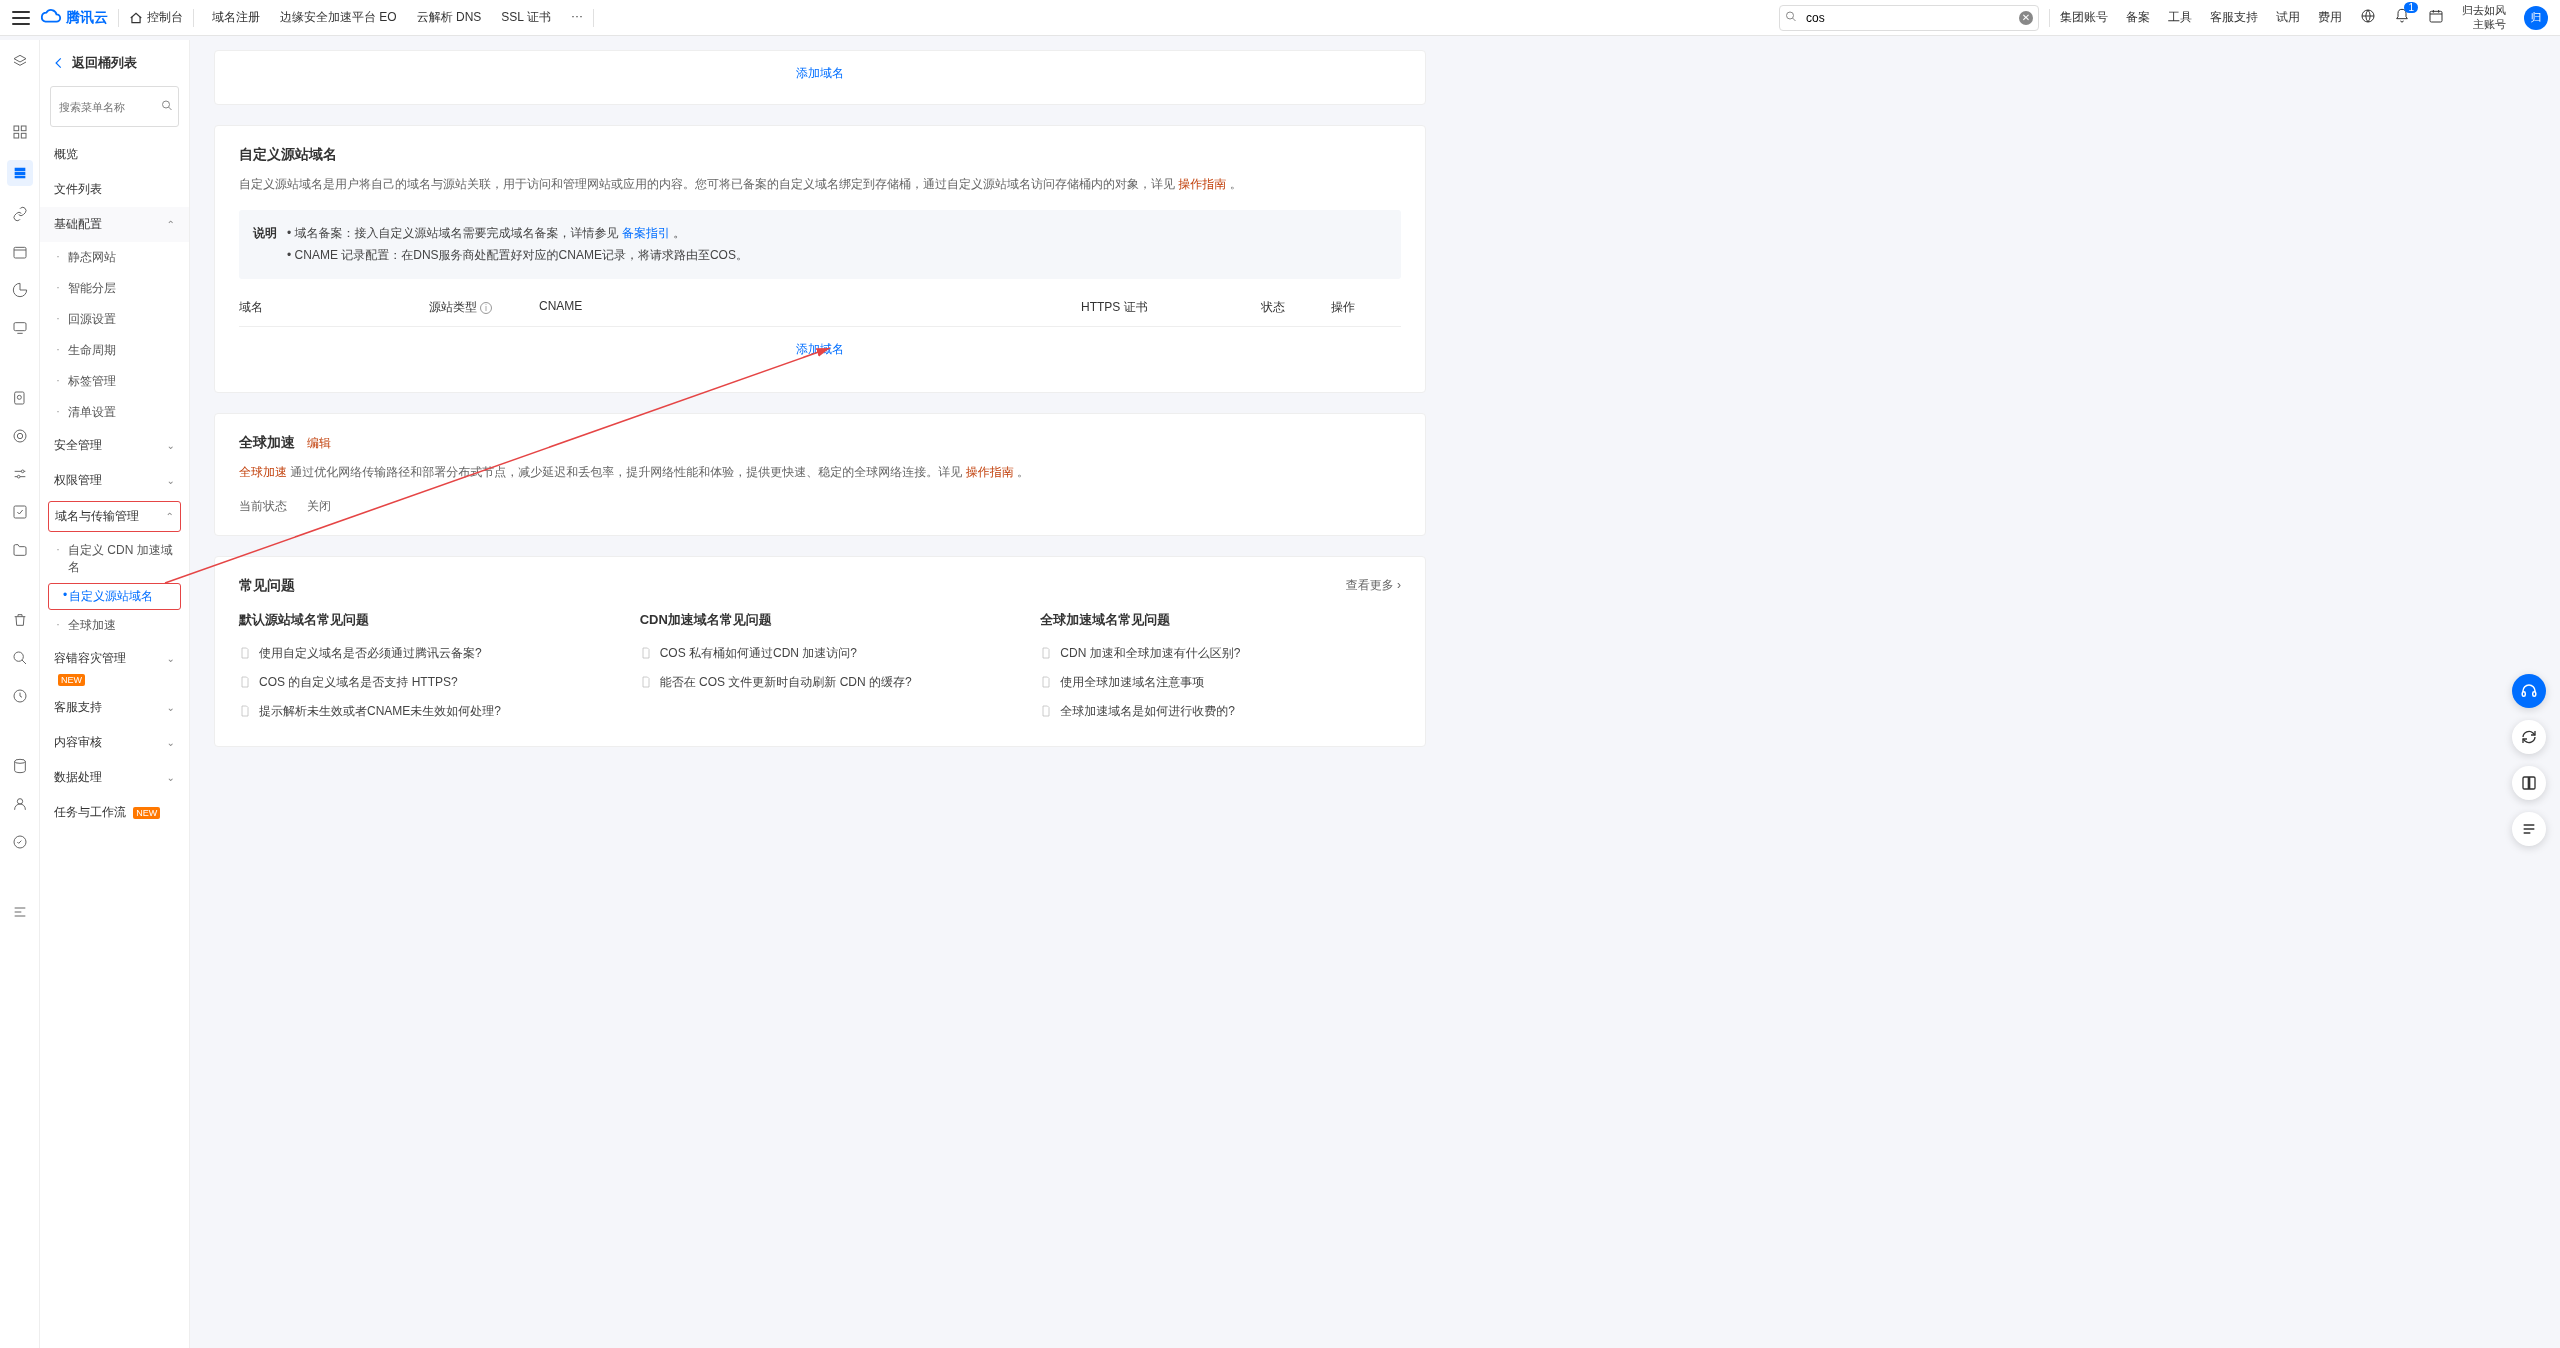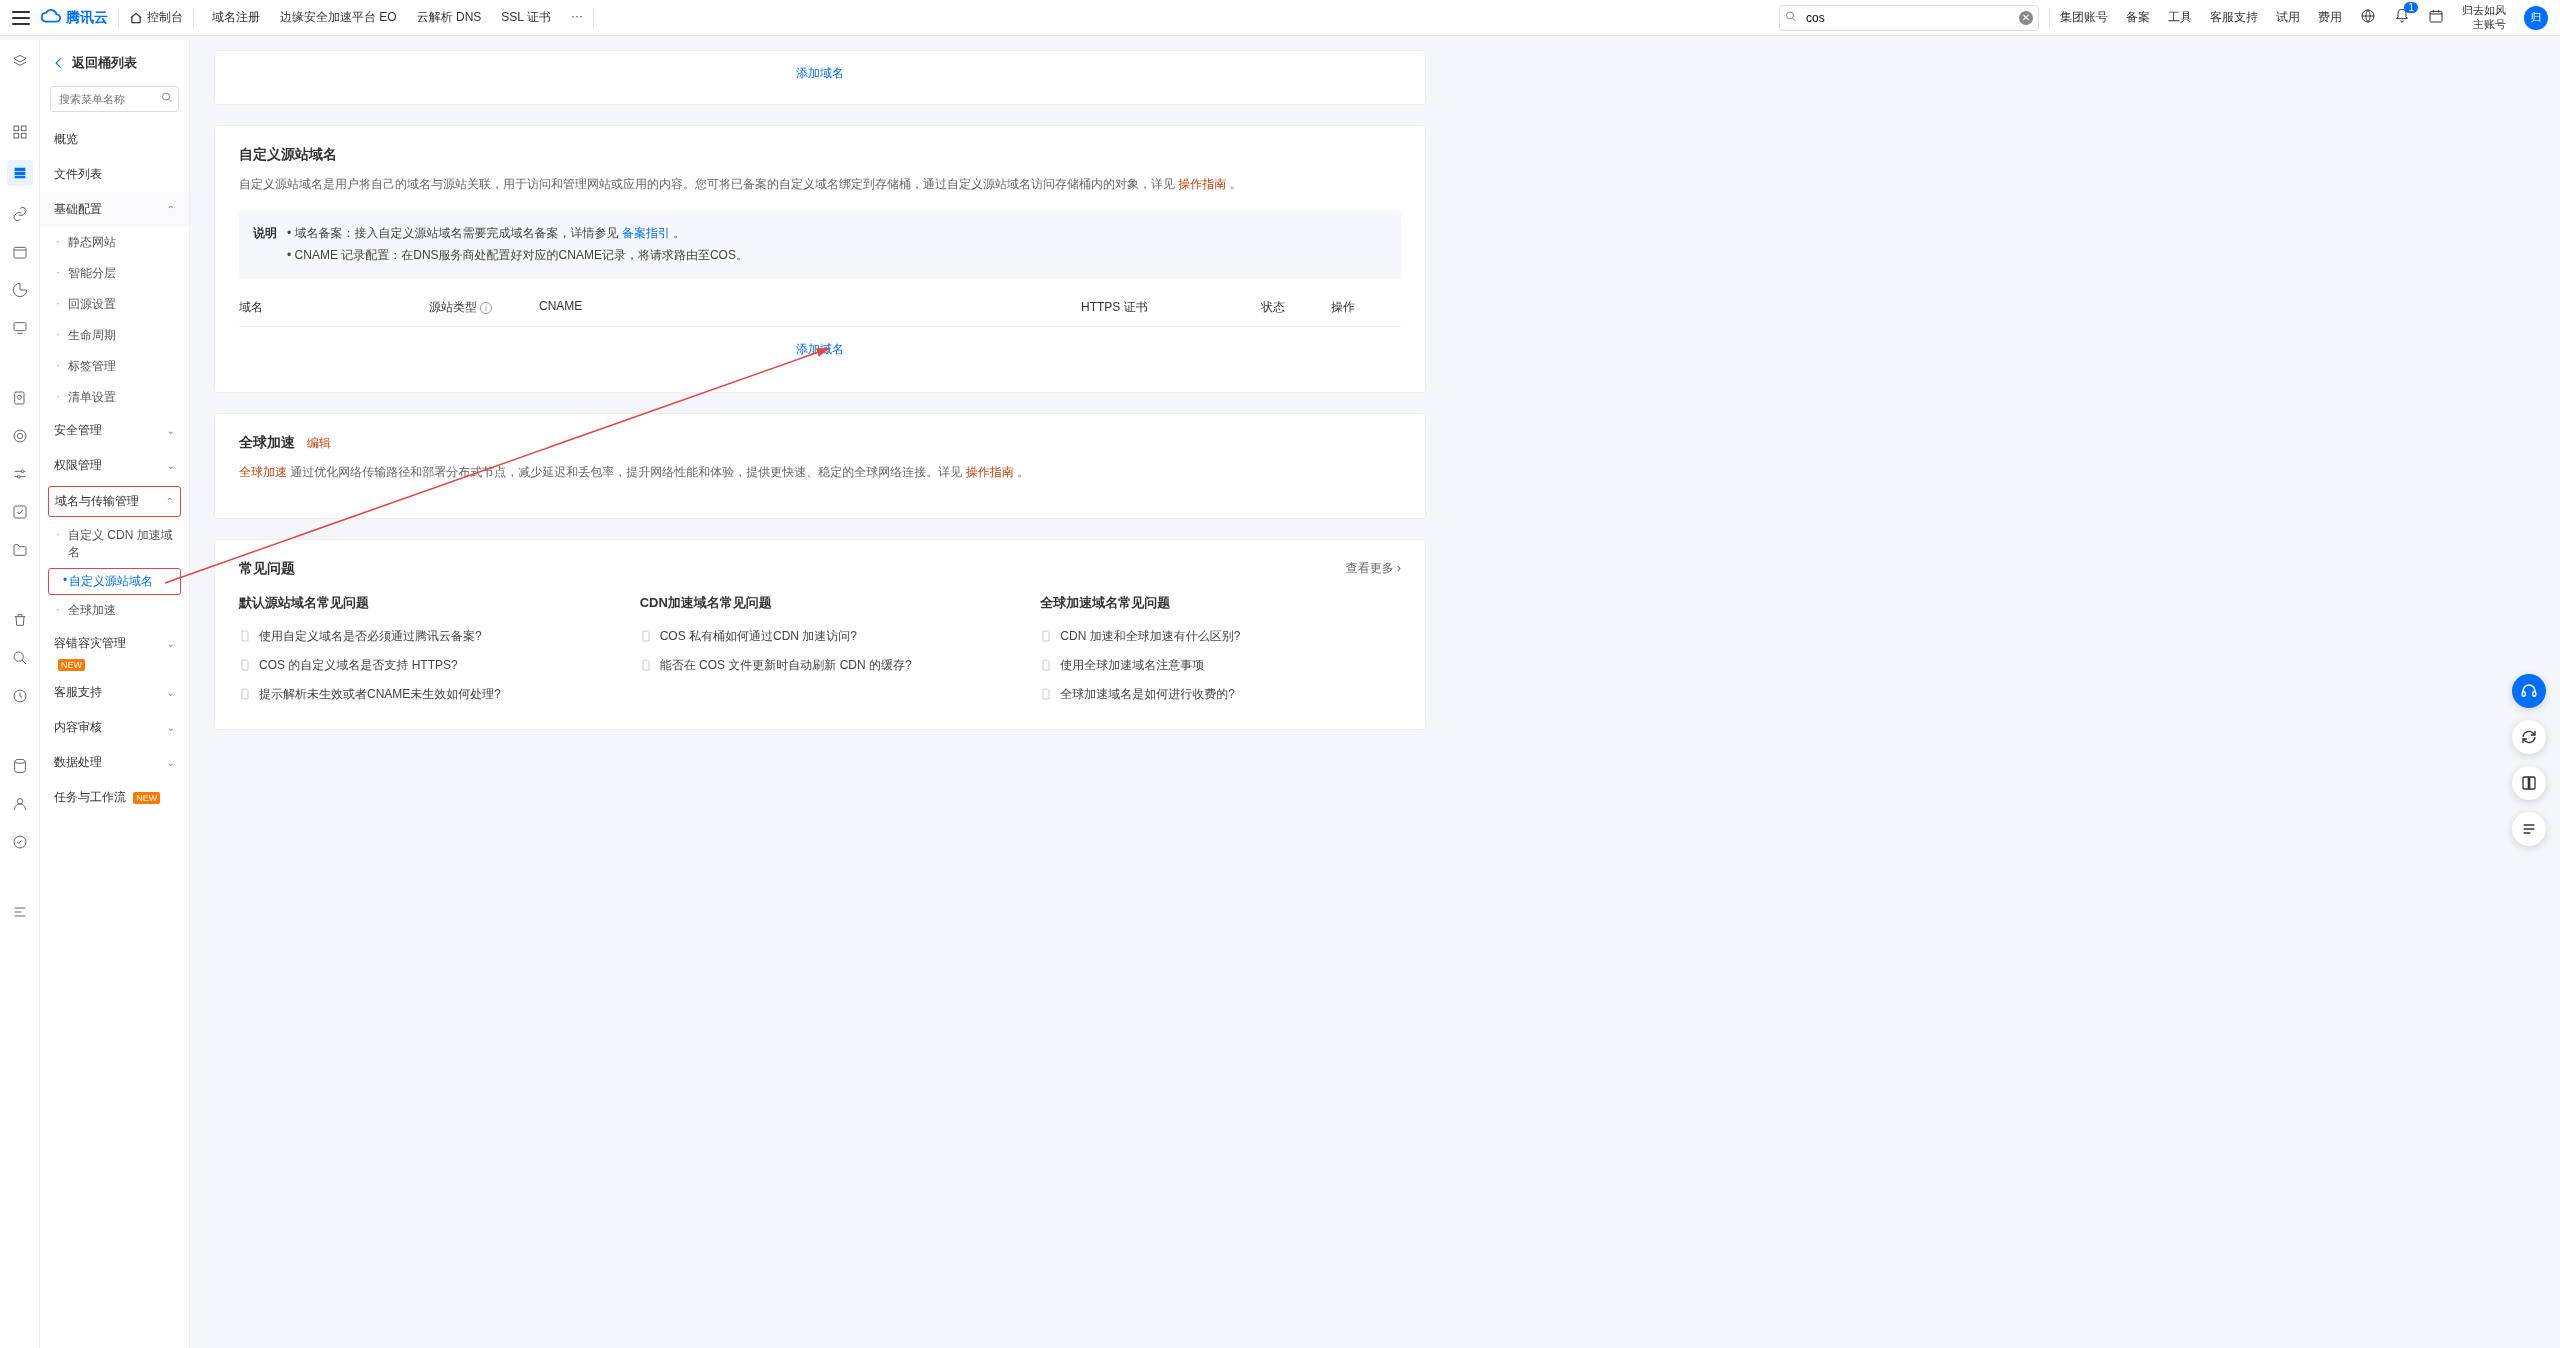--- a/index.html
+++ b/index.html
@@ -30,21 +30,21 @@
 .rail .ri { width: 20px; height: 20px; color: #666; cursor: pointer; display: flex; align-items: center; justify-content: center; }
 .rail .ri.active { color: #006eff; background: #e9f2ff; border-radius: 4px; width: 26px; height: 26px; }
 .rail .spacer { height: 14px; }
 
 
 .sidebar { position: fixed; top: 40px; left: 40px; width: 150px; bottom: 0; background: #fff; border-right: 1px solid #eee; overflow-y: auto; z-index: 90; }
 .sidebar-head { display: flex; align-items: center; gap: 6px; padding: 14px 12px; font-size: 13px; font-weight: 600; cursor: pointer; color: #333; }
 .sidebar-head svg { color: #006eff; }
 .sidebar-search { padding: 0 10px 10px; }
 .sidebar-search-box { position: relative; }
-.sidebar-search-box input { width: 100%; height: 26px; border: 1px solid #ddd; border-radius: 3px; padding: 0 24px 0 8px; font-size: 11px; outline: none; }
+.sidebar-search-box input { width: 100%; height: 41px; border: 1px solid #ddd; border-radius: 3px; padding: 0 24px 0 8px; font-size: 11px; outline: none; }
 .sidebar-search-box .mag { position: absolute; right: 6px; top: 50%; transform: translateY(-50%); color: #888; }
 .menu-item { padding: 9px 14px; font-size: 12px; color: #333; cursor: pointer; display: flex; align-items: center; justify-content: space-between; }
 .menu-item.group { font-weight: 500; background: #f9f9fb; }
 .menu-item .chev { font-size: 10px; color: #888; }
 .menu-sub { padding: 7px 14px 7px 28px; font-size: 12px; color: #555; cursor: pointer; position: relative; }
 .menu-sub.active { color: #006eff; }
 .menu-sub.active::before { content: '•'; position: absolute; left: 14px; color: #006eff; }
 .menu-sub.dotted::before { content: '·'; position: absolute; left: 16px; color: #999; }
 .badge-new { background: #ff7800; color: #fff; font-size: 9px; padding: 1px 3px; border-radius: 2px; margin-left: 4px; }
 .highlight-box { border: 1.5px solid #e54545; border-radius: 3px; }
@@ -381,20 +381,24 @@
   </div>
 
   <div class="card">
     <div class="card-head">
       <span>全球加速</span>
       <a class="link" style="font-size:12px;font-weight:400;">编辑</a>
     </div>
     <div class="card-desc">
       <a class="underline-link">全球加速</a><span> 通过优化网络传输路径和部署分布式节点，减少延迟和丢包率，提升网络性能和体验，提供更快速、稳定的全球网络连接。详见 </span><a class="underline-link">操作指南</a> 。
     </div>
+    <div class="kv-row">
+      <span>当前状态</span>
+      <span>关闭</span>
+    </div>
   </div>
 
   <div class="card">
     <div class="faq-head">
       <div class="faq-title">常见问题</div>
       <div class="faq-more"><span>查看更多</span> ›</div>
     </div>
     <div class="faq-cols">
       <div class="faq-col">
         <div class="faq-col-title">默认源站域名常见问题</div>

